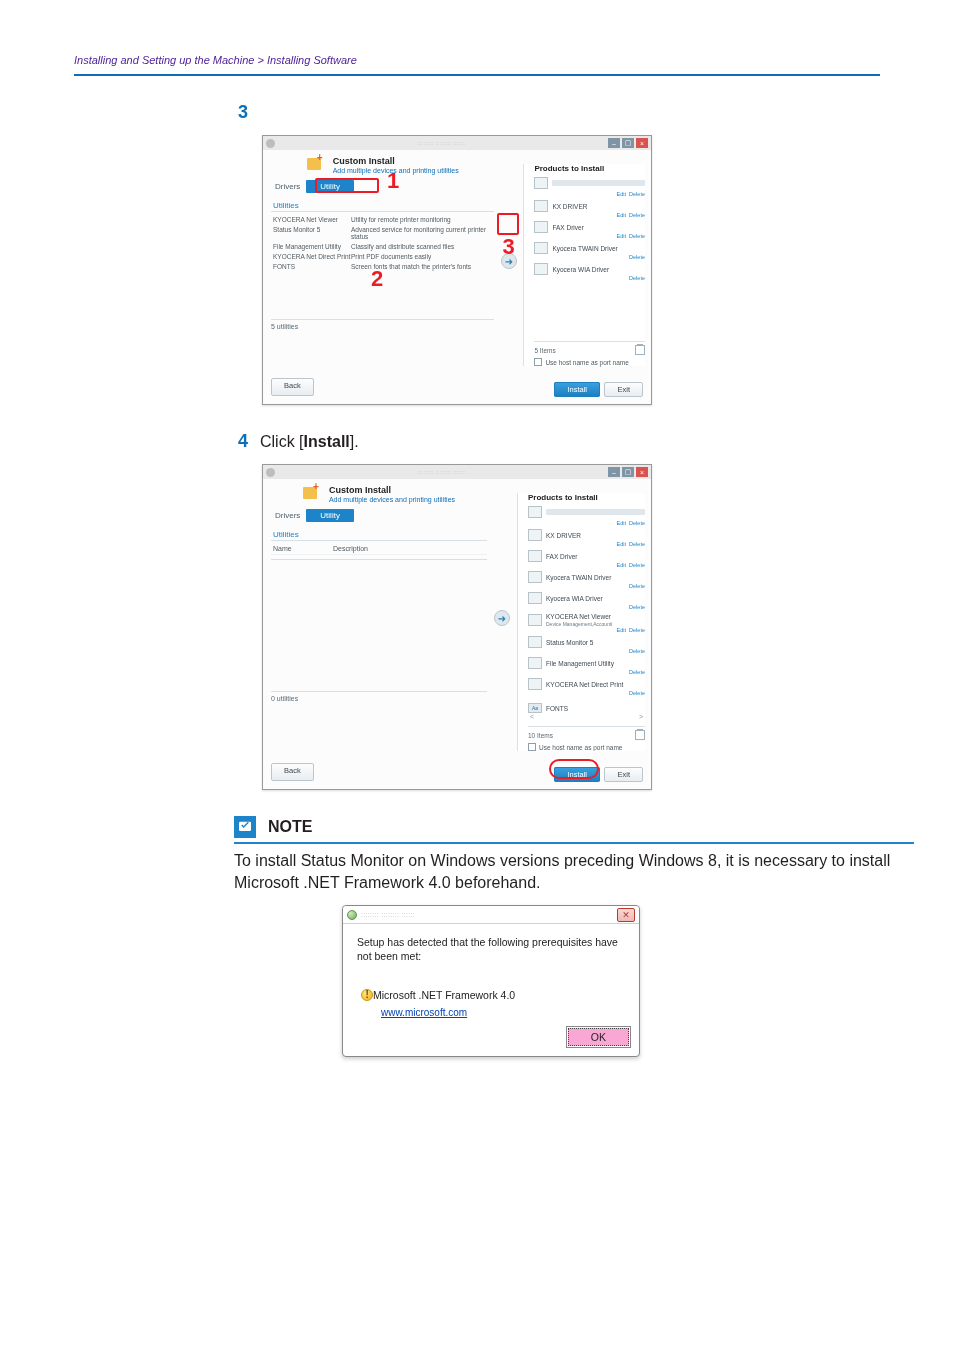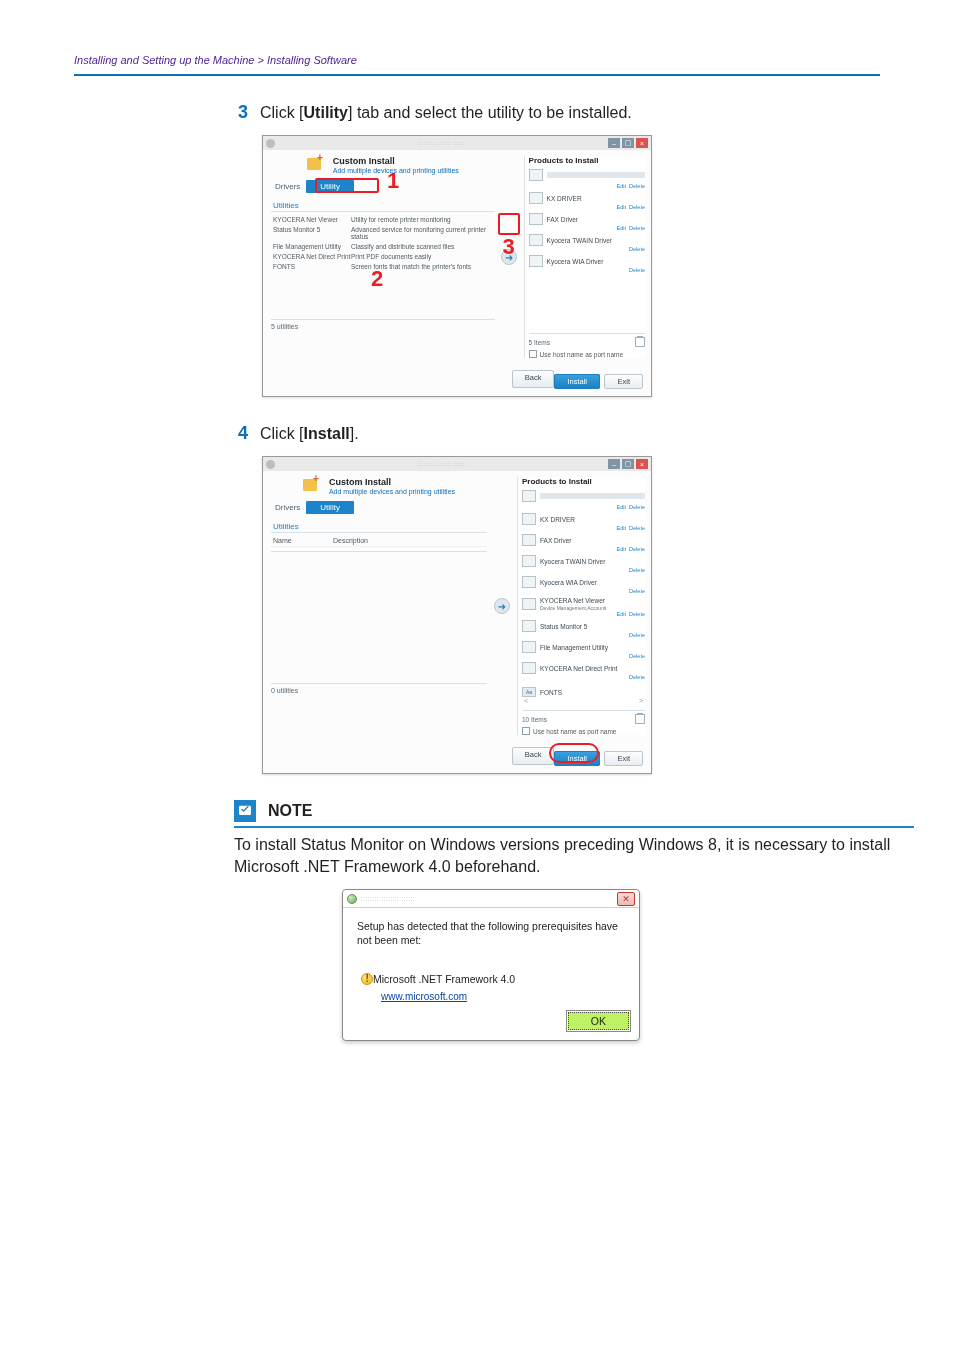--- a/index.html
+++ b/index.html
@@ -16,21 +16,21 @@
   .titlebar { height: 14px; background: #e9e9e9; display: flex; align-items: center; justify-content: space-between; padding: 0 3px; }
   .titlebar .gear { width: 9px; height: 9px; border-radius: 50%; background: #bdbdbd; }
   .titlebar .blurred { flex: 1; text-align: center; font-size: 6px; color: #b9b9b9; letter-spacing: .3px; }
   .wc { display: flex; gap: 2px; }
   .wc span { width: 12px; height: 10px; display: inline-flex; align-items: center; justify-content: center; font-size: 7px; color: #fff; }
   .wc .min { background: #7f95a6; }
   .wc .max { background: #7f95a6; }
   .wc .close { background: #d9534f; }
   .winbody { display: flex; padding: 6px 6px 6px 8px; gap: 6px; }
   .leftpane { flex: 1 1 auto; }
-  .rightpane { width: 128px; background: #fff; border-left: 1px solid #e0e0e0; padding-left: 4px; position: relative; }
+  .rightpane { width: 128px; background: #fff; border-left: 1px solid #e0e0e0; padding-left: 10px; position: relative; margin-top: 8px; }
   .ci-head { display: flex; align-items: flex-start; gap: 12px; margin-bottom: 4px; justify-content: center; }
   .ci-icon { width: 14px; height: 14px; position: relative; }
   .ci-icon::before { content: ""; position: absolute; inset: 2px 0 0 0; background: #f3c04b; border-radius: 1px; }
   .ci-icon::after { content: "+"; position: absolute; right: -2px; top: -4px; color: #e45b2f; font-size: 10px; font-weight: bold; }
   .ci-title { font-size: 9px; font-weight: bold; color: #222; }
   .ci-sub { font-size: 7px; color: #0d6fb8; margin-top: 1px; }
   .tabs { display: flex; gap: 4px; margin: 6px 0 0 2px; align-items: flex-end; }
   .tab { font-size: 8px; color: #4a5e6e; padding: 2px 2px; }
   .tab.active { background: #1d84c9; color: #fff; padding: 2px 14px; border-radius: 1px; }
   .callout-box { position: absolute; border: 2px solid #ed1c24; border-radius: 2px; pointer-events: none; }
@@ -47,21 +47,21 @@
   .dev-label { font-size: 6px; color: #7a7a7a; flex: 1; background: #dfe7ec; height: 6px; border-radius: 1px; }
   .edit-del { font-size: 5.5px; color: #1d84c9; text-align: right; }
   .drv-row { display: flex; align-items: center; gap: 4px; margin: 3px 0 0 0; }
   .drv-label { font-size: 6.5px; color: #3d4952; flex: 1; }
   .del-only { font-size: 5.5px; color: #1d84c9; text-align: right; }
   .items-footer { margin-top: 6px; padding-top: 3px; display: flex; justify-content: space-between; align-items: center; font-size: 6.5px; color: #5a6a74; }
   .trash { width: 10px; height: 10px; border: 1px solid #9fb1bd; display: inline-block; position: relative; }
   .trash::before { content: ""; position: absolute; top: -2px; left: 1px; right: 1px; height: 2px; background: #9fb1bd; }
   .use-host { display: flex; align-items: center; gap: 3px; font-size: 6.5px; color: #4f5a60; margin-top: 3px; }
   .use-host .cb { width: 8px; height: 8px; border: 1px solid #8f9fa9; }
-  .winfooter { padding: 6px 8px 8px 8px; display: flex; justify-content: flex-end; }
+  .winfooter { padding: 6px 8px 8px 8px; display: flex; justify-content: space-between; }
   .btn { font-size: 7.5px; color: #3d4952; background: linear-gradient(#fdfdfd,#e7edf1); border: 1px solid #b9c6cf; border-radius: 2px; padding: 2px 12px; }
   .btn.primary { background: linear-gradient(#3aa0e0,#1d7fc0); color: #fff; border-color: #1d7fc0; }
   .arrow-btn { width: 16px; height: 16px; border-radius: 50%; background: #dfe7ec; display: flex; align-items: center; justify-content: center; color: #2b80b9; font-size: 10px; border: 1px solid #b9c6cf; }
   .leftpane-outer { position: relative; }
   .midcol { width: 18px; display: flex; flex-direction: column; justify-content: center; align-items: center; }
   .note-block { margin-top: 22px; }
   .note-head { display: flex; align-items: center; gap: 12px; border-bottom: 2px solid #1d84c9; padding-bottom: 4px; margin-bottom: 6px; width: 100%; }
   .note-icon { width: 22px; height: 22px; background: #1d84c9; display: inline-flex; align-items: center; justify-content: center; position: relative; }
   .note-icon svg { width: 16px; height: 16px; }
   .note-title { font-weight: bold; font-size: 16px; }
@@ -74,21 +74,21 @@
   .dlg-title .blurred2 { font-size: 7px; color: #bdbdbd; letter-spacing: .3px; }
   .xbtn { width: 18px; height: 14px; border: 1px solid #c0392b; border-radius: 2px; background: linear-gradient(#f7d9d6,#efb9b4); color: #b03a2e; font-size: 9px; display: flex; align-items: center; justify-content: center; }
   .dlg-body { padding: 12px 14px 10px 14px; }
   .dlg-msg { font-size: 10.5px; color: #222; line-height: 1.3; margin-bottom: 26px; }
   .prereq { display: flex; align-items: center; margin-left: 4px; margin-bottom: 6px; }
   .warn { width: 12px; height: 12px; border-radius: 50%; background: radial-gradient(circle at 35% 30%, #ffe28a, #f5b40a); border: 1px solid #cc940a; position: relative; }
   .warn::after { content: "!"; position: absolute; left: 3.5px; top: -1px; font-size: 10px; color: #6b4c00; font-weight: bold; }
   .prereq-name { font-size: 10.5px; color: #222; }
   .dlg-link { font-size: 10px; color: #0645ad; text-decoration: underline; margin-left: 24px; }
   .dlg-footer { display: flex; justify-content: flex-end; padding: 0 10px 10px 0; }
-  .ok { border: 1px dotted #444; outline: 1px solid #888; outline-offset: 1px; padding: 2px 22px; font-size: 10.5px; background: #bef264; }
+  .ok { border: 1px dotted #444; outline: 1px solid #888; outline-offset: 1px; padding: 2px 22px; font-size: 10.5px; background: #f9a8d4; }
   .foot-pagenum { text-align: center; font-size: 15px; margin-top: 250px; }
   .rp-scroll { overflow: hidden; }
   .tabs-wrap { position: relative; }
   .empty-table { border-top: 1px solid #d7e0e6; margin-top: 4px; height: 130px; }
   .empty-row { display: flex; font-size: 7px; color: #4f5a60; padding: 2px 2px; border-bottom: 1px solid #eef2f4; }
   .empty-row .n { width: 60px; }
   .fonts-row { display:flex; align-items:center; gap:4px; margin-top:4px; padding-top:3px; }
   .fonts-box { width:14px; height:10px; background:#e3ebf0; border:1px solid #b8c2c9; font-size:5px; color:#2b6fa3; display:flex; align-items:center; justify-content:center;}
   .scrollhint{font-size:7px;color:#8b98a1;display:flex;justify-content:space-between;padding:0 2px;}
 </style>
@@ -96,23 +96,20 @@
 <body>
 
 <div class="page">
   <div class="breadcrumb">Installing and Setting up the Machine &gt; Installing Software</div>
   <div class="hr"></div>
 
   <div class="content">
 
     <div class="step-row">
       <span class="step-num">3</span>
-      <span class="step-txt">
-        <span>Click [</span><b>Utility</b><span>] tab and select the utility to be installed.</span>
-      </span>
     </div>
 
     <div class="screenshot-wrap">
       <div class="win">
         <div class="titlebar">
           <span class="gear"></span>
           <span class="blurred">:::::::: :::::::: ::::::</span>
           <span class="wc">
             <span class="min">–</span>
             <span class="max">▢</span>

